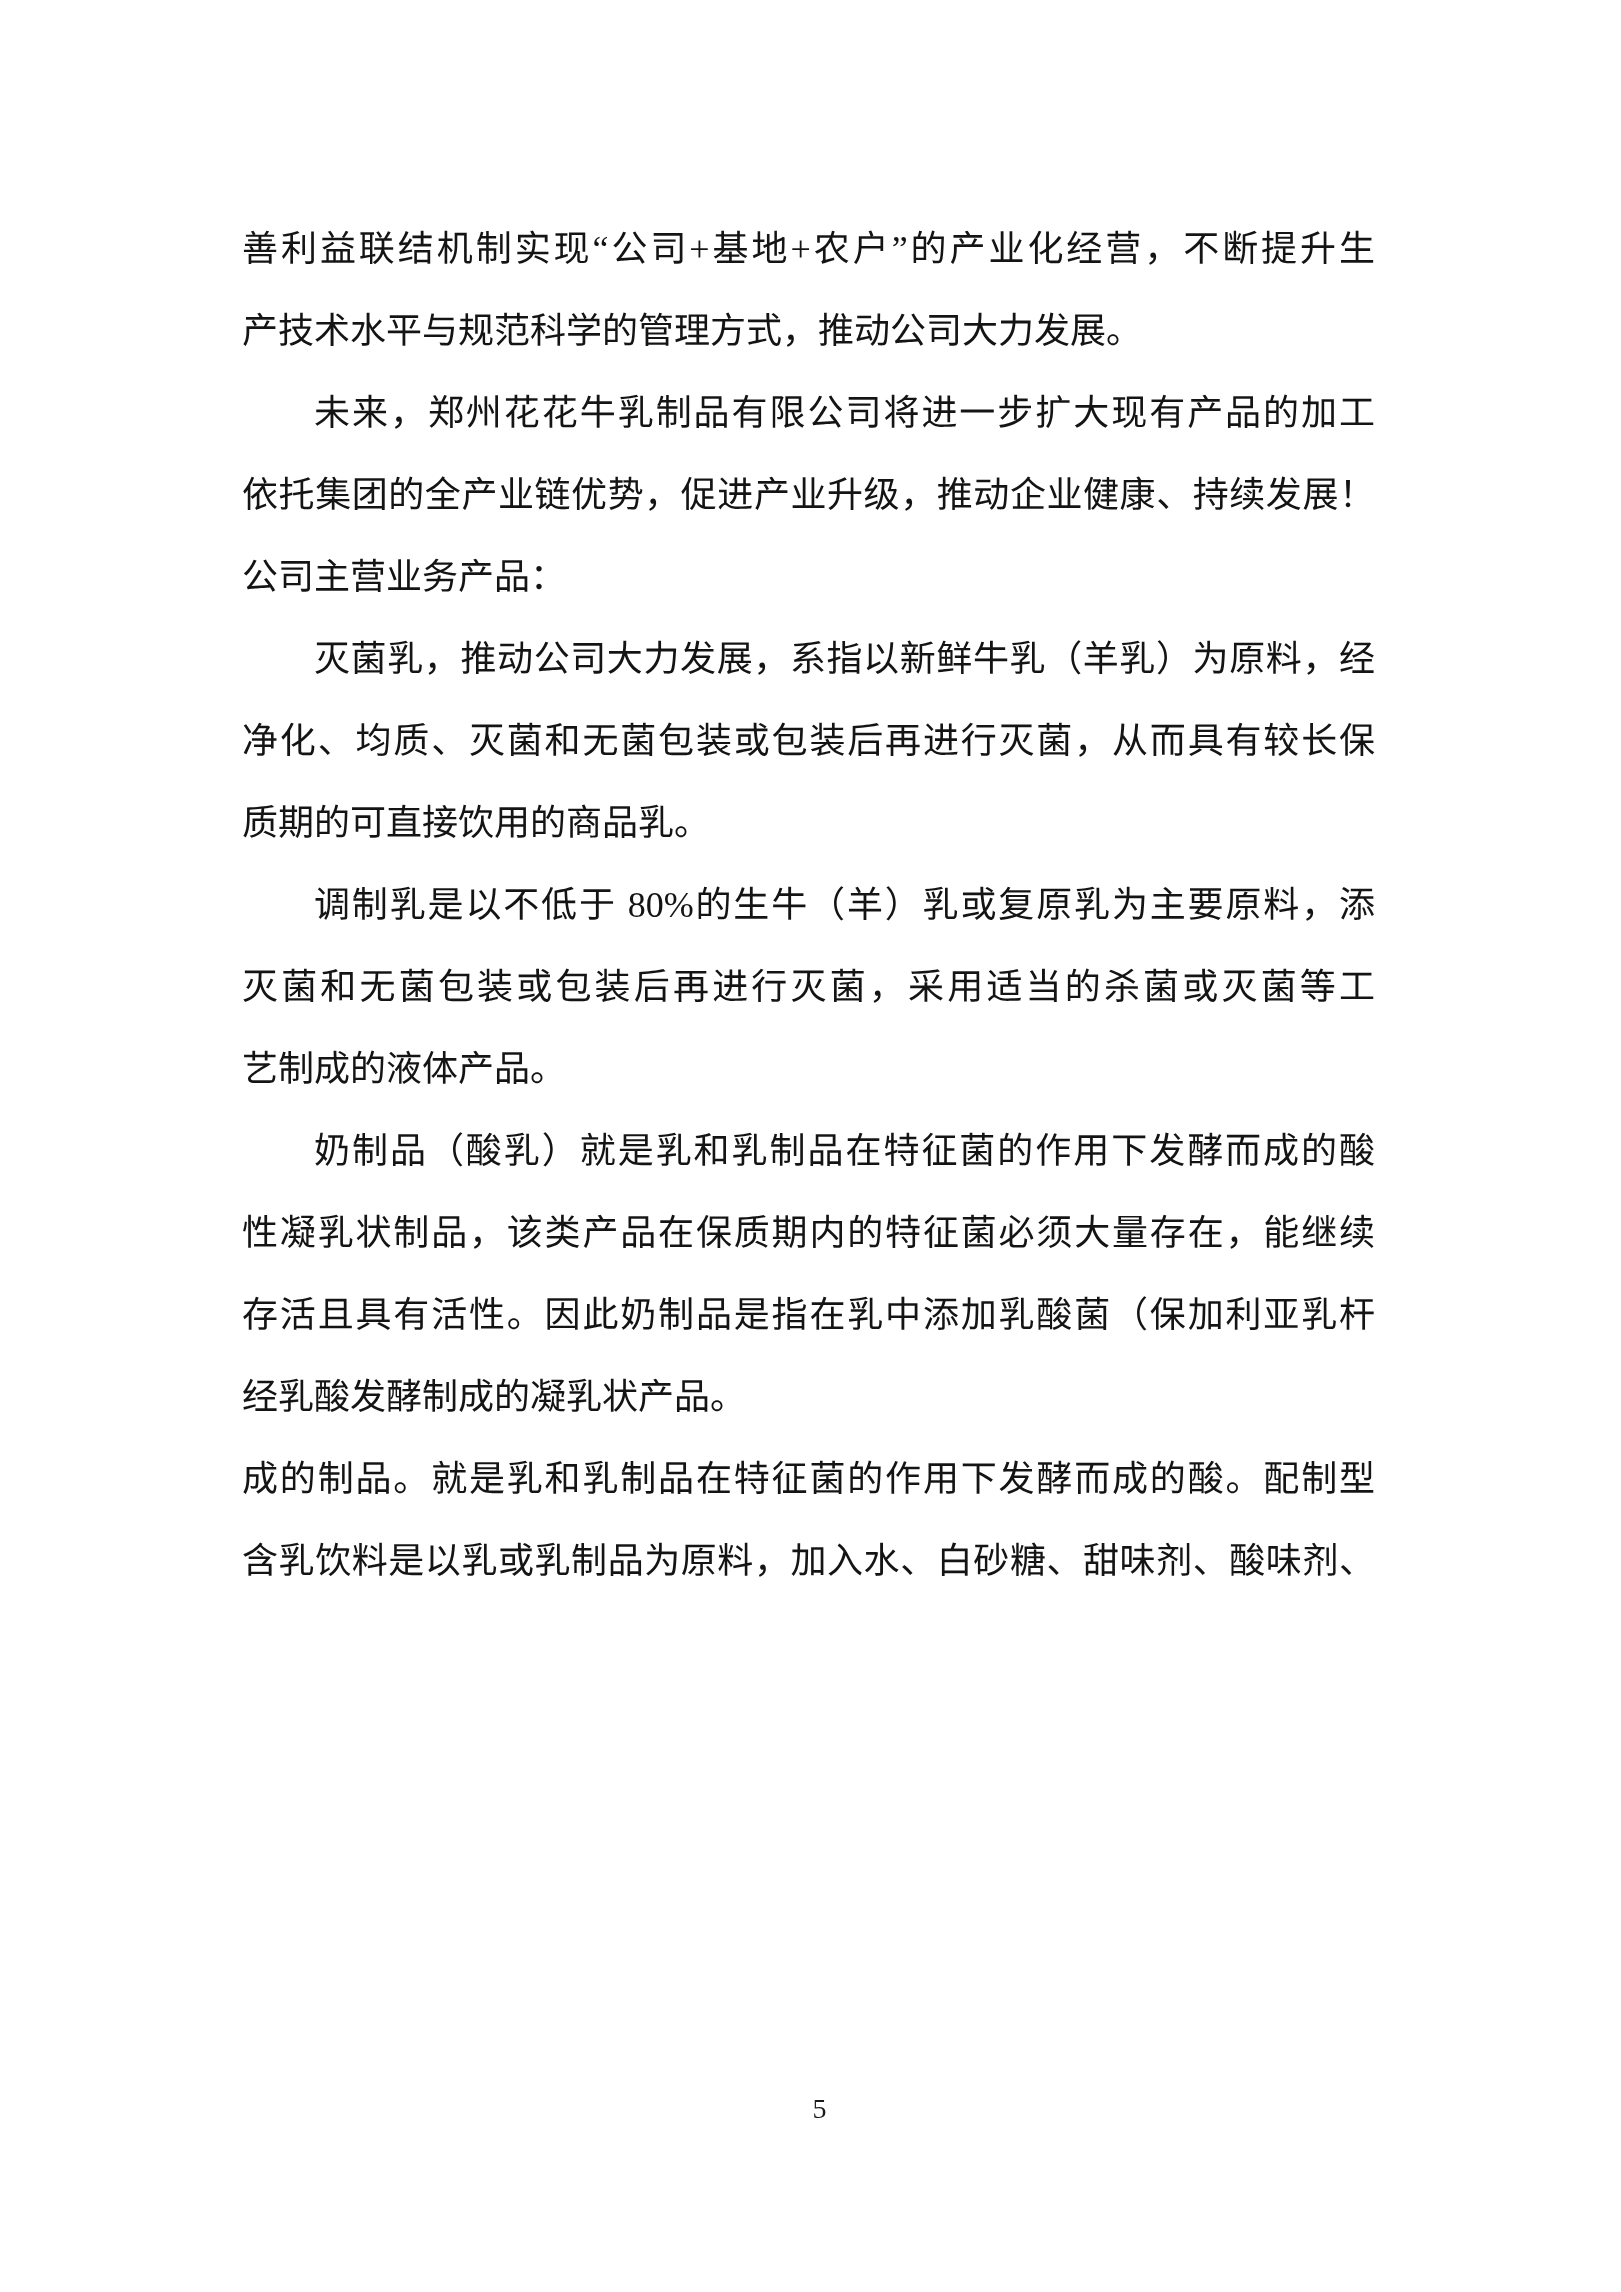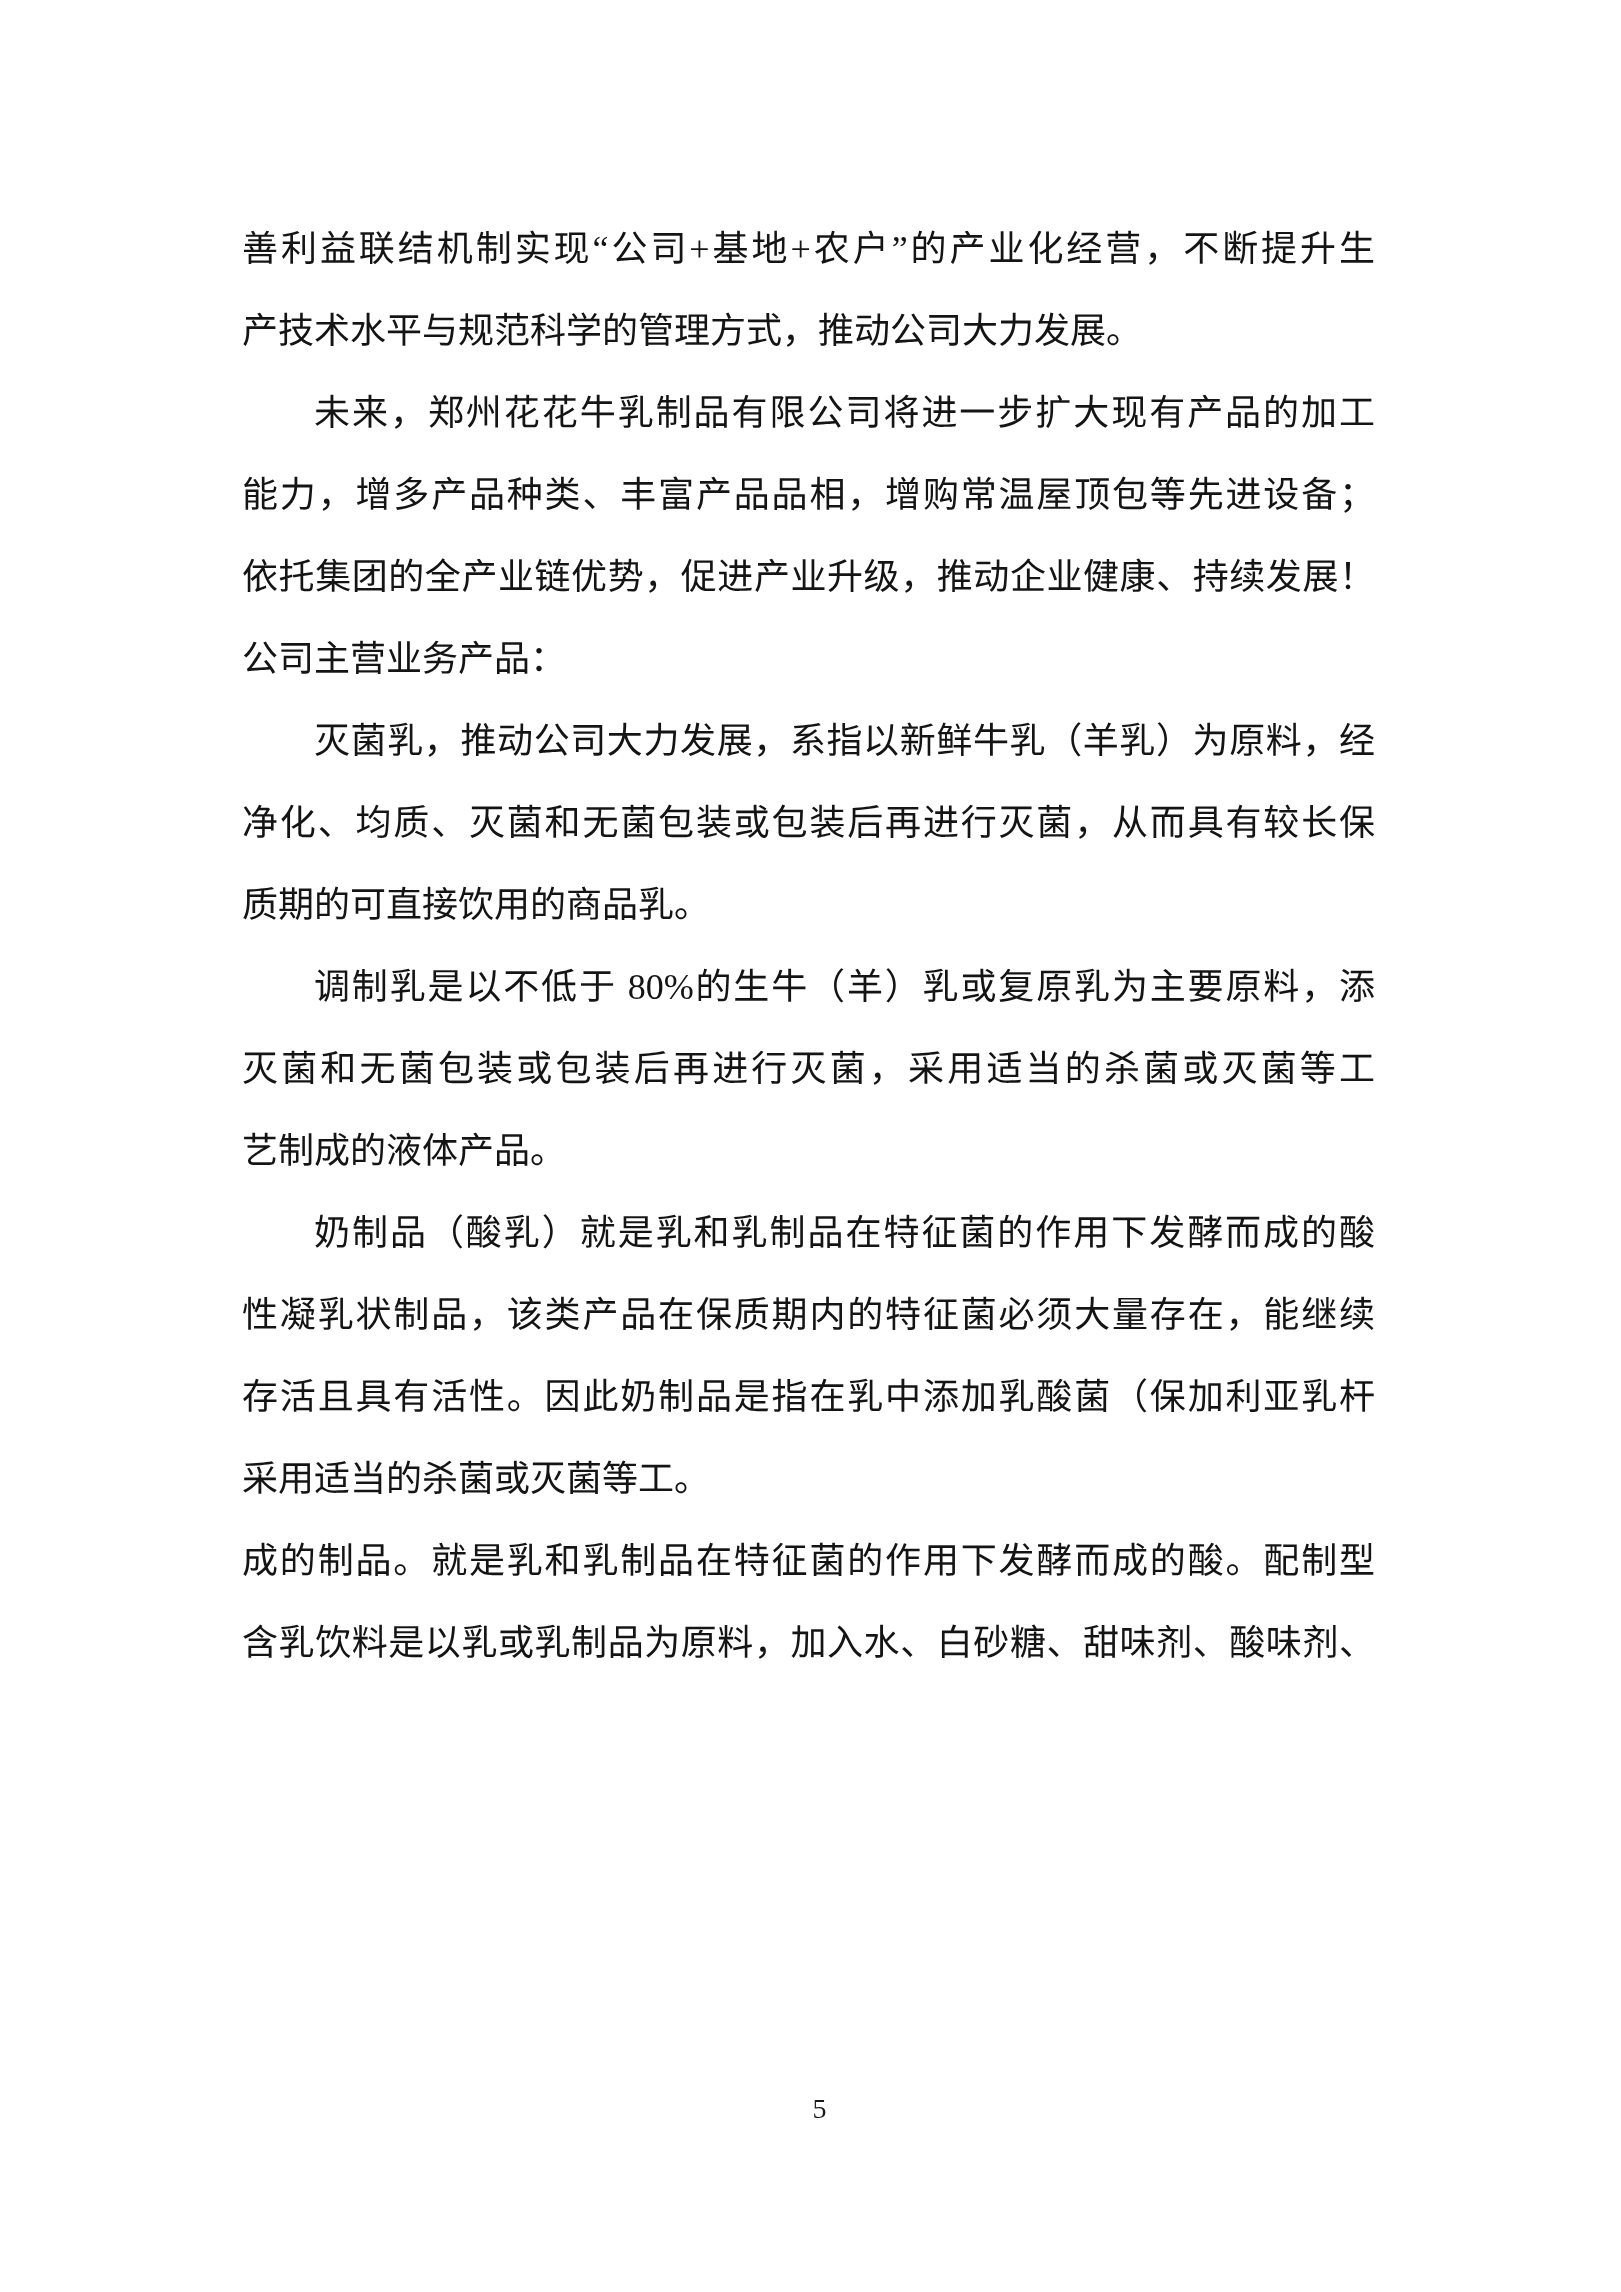--- a/index.html
+++ b/index.html
@@ -50,31 +50,30 @@
   }
 </style>
 </head>
 <body>
 
 <div class="page">
   <div class="doc-body">
       <div class="line fill">善利益联结机制实现“公司+基地+农户”的产业化经营，不断提升生</div>
       <div class="line">产技术水平与规范科学的管理方式，推动公司大力发展。</div>
       <div class="line indent fill">未来，郑州花花牛乳制品有限公司将进一步扩大现有产品的加工</div>
-      <div class="line fill">能力，增多产品种类、丰富产品品相，增购常温屋顶包等先进设备；</div>
       <div class="line fill">依托集团的全产业链优势，促进产业升级，推动企业健康、持续发展！</div>
       <div class="line">公司主营业务产品：</div>
       <div class="line indent fill">灭菌乳，推动公司大力发展，系指以新鲜牛乳（羊乳）为原料，经</div>
       <div class="line fill">净化、均质、灭菌和无菌包装或包装后再进行灭菌，从而具有较长保</div>
       <div class="line">质期的可直接饮用的商品乳。</div>
       <div class="line indent fill">调制乳是以不低于 80%的生牛（羊）乳或复原乳为主要原料，添</div>
       <div class="line fill">灭菌和无菌包装或包装后再进行灭菌，采用适当的杀菌或灭菌等工</div>
       <div class="line">艺制成的液体产品。</div>
       <div class="line indent fill">奶制品（酸乳）就是乳和乳制品在特征菌的作用下发酵而成的酸</div>
       <div class="line fill">性凝乳状制品，该类产品在保质期内的特征菌必须大量存在，能继续</div>
       <div class="line fill">存活且具有活性。因此奶制品是指在乳中添加乳酸菌（保加利亚乳杆</div>
-      <div class="line">采用适当的杀菌或灭菌等工。</div>
+      <div class="line">经乳酸发酵制成的凝乳状产品。</div>
       <div class="line fill">成的制品。就是乳和乳制品在特征菌的作用下发酵而成的酸。配制型</div>
       <div class="line fill">含乳饮料是以乳或乳制品为原料，加入水、白砂糖、甜味剂、酸味剂、</div>
     </div>
   <div class="page-number">5</div>
 </div>
 
 
 </body></html>

